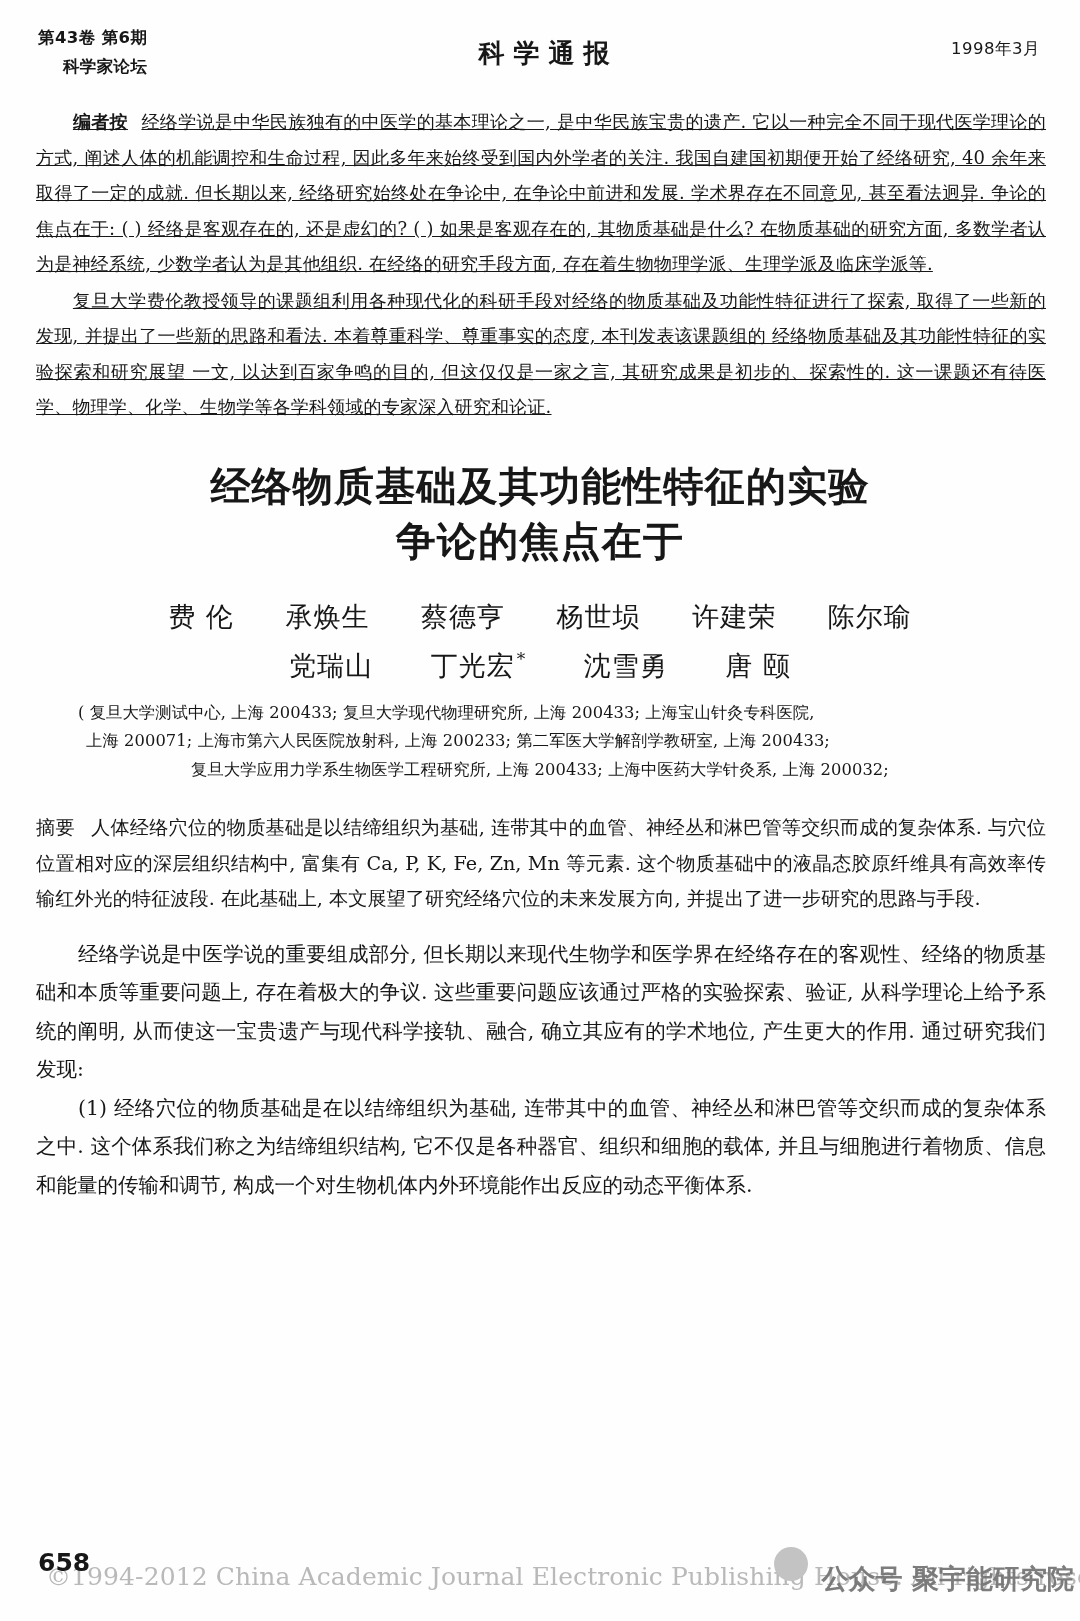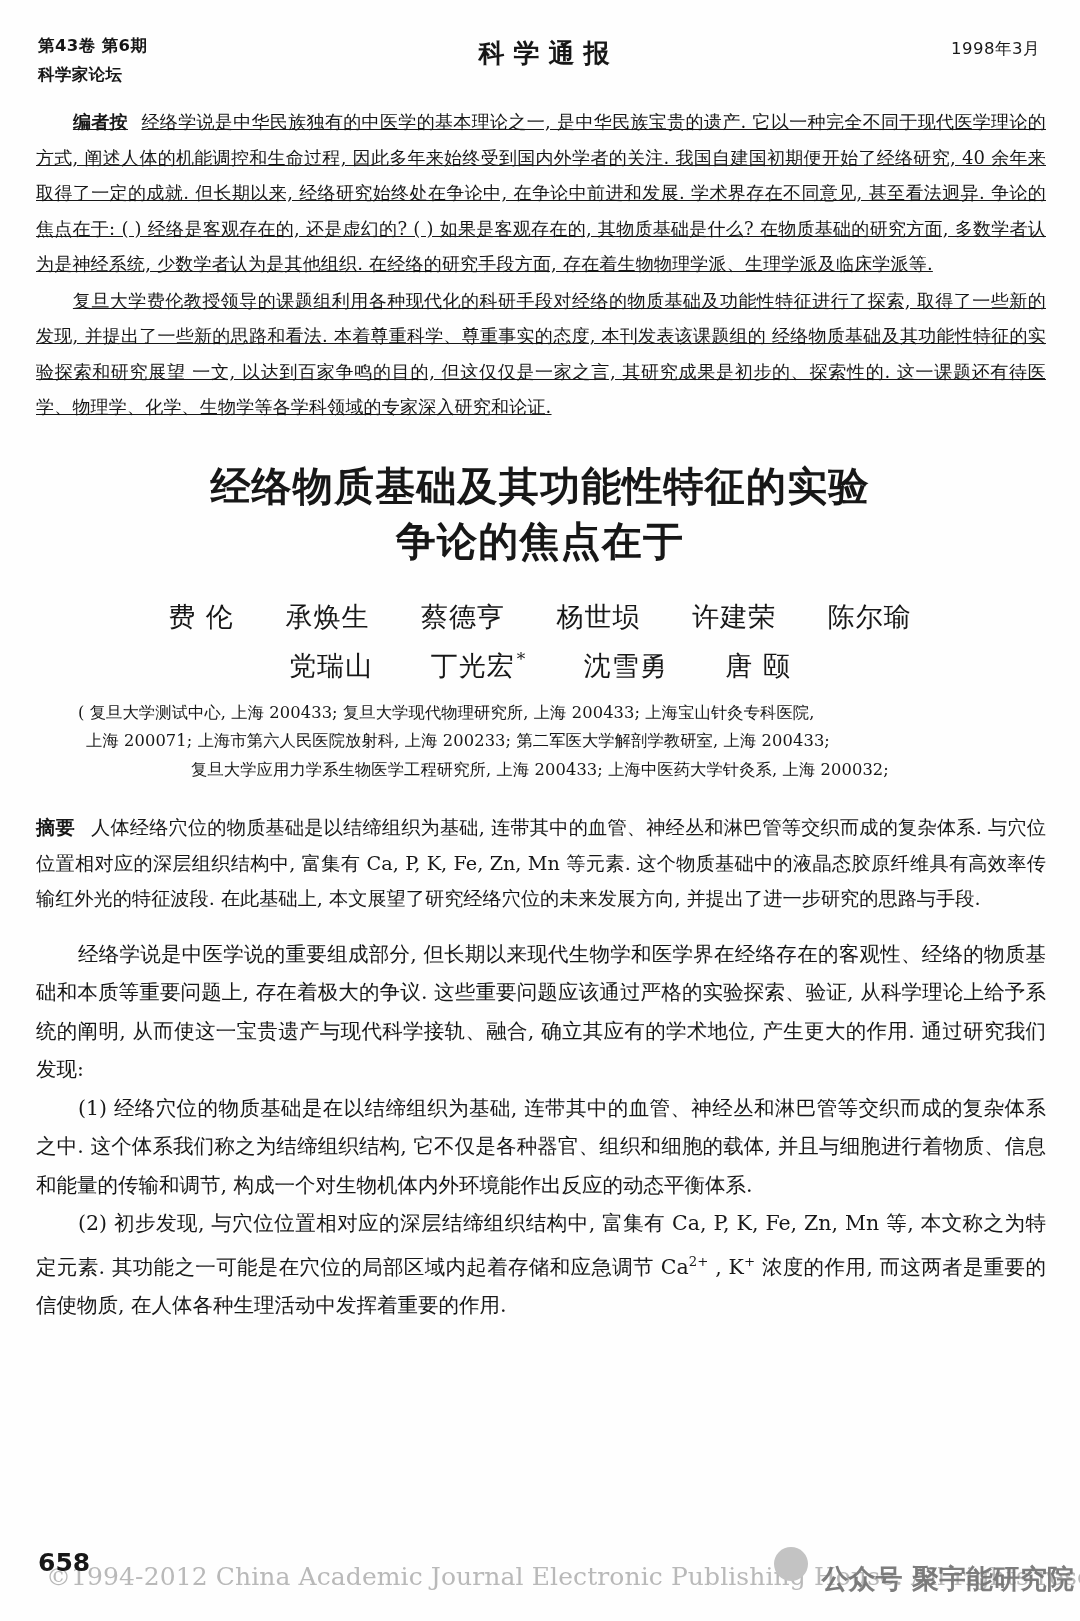--- a/index.html
+++ b/index.html
@@ -28,22 +28,23 @@
   
   .masthead {
     position: relative;
     height: 78px;
     padding: 34px 36px 0 38px;
     box-sizing: border-box;
   }
   .mast-left {
     position: absolute;
     left: 38px;
-    top: 34px;
+    top: 26px;
     line-height: 1.45;
+    text-align: right;
   }
   .mast-vol {
     font-size: 16.5px;
     font-weight: 700;
     letter-spacing: 0.4px;
     white-space: nowrap;
     font-family: "DejaVu Sans", "Liberation Sans", sans-serif;
   }
   .mast-col {
     font-size: 16.5px;
@@ -148,21 +149,21 @@
 
   
   .abstract {
     margin: 26px 34px 0 36px;
     font-size: 19.2px;
     line-height: 35.5px;
     text-align: justify;
     text-justify: inter-ideograph;
   }
   .abstract .ab-label {
-    font-weight: 700;
+    font-weight: 400;
     margin-right: 0.85em;
   }
   .abstract p { margin: 0; }
 
   
   .keywords {
     margin: 22px 36px 0 36px;
     font-size: 19.2px;
     line-height: 32px;
     font-weight: 700;
@@ -287,21 +288,20 @@
   </div>
 
   <div class="abstract">
     <p><span class="ab-label">摘要</span><span>人体经络穴位的物质基础是以结缔组织为基础, 连带其中的血管、神经丛和淋巴管等交织而成的复杂体系. 与穴位位置相对应的深层组织结构中, 富集有 Ca, P, K, Fe, Zn, Mn 等元素. 这个物质基础中的液晶态胶原纤维具有高效率传输红外光的特征波段. 在此基础上, 本文展望了研究经络穴位的未来发展方向, 并提出了进一步研究的思路与手段.</span></p>
   </div>
 
 
   <div class="body-text">
     <p>经络学说是中医学说的重要组成部分, 但长期以来现代生物学和医学界在经络存在的客观性、经络的物质基础和本质等重要问题上, 存在着极大的争议. 这些重要问题应该通过严格的实验探索、验证, 从科学理论上给予系统的阐明, 从而使这一宝贵遗产与现代科学接轨、融合, 确立其应有的学术地位, 产生更大的作用. 通过研究我们发现:</p>
     <p>(1) 经络穴位的物质基础是在以结缔组织为基础, 连带其中的血管、神经丛和淋巴管等交织而成的复杂体系之中. 这个体系我们称之为结缔组织结构, 它不仅是各种器官、组织和细胞的载体, 并且与细胞进行着物质、信息和能量的传输和调节, 构成一个对生物机体内外环境能作出反应的动态平衡体系.</p>
-    <p><span>(2) 初步发现, 与穴位位置相对应的深层结缔组织结构中, 富集有 Ca, P, K, Fe, Zn, Mn 等, 本文称之为特定元素. 其功能之一可能是在穴位的局部区域内起着存储和应急调节 Ca</span><sup>2+</sup><span> , K</span><sup>+</sup><span> 浓度的作用, 而这两者是重要的信使物质, 在人体各种生理活动中发挥着重要的作用.</span></p>
   </div>
 
   <div class="footer">
     <div class="page-number">658</div>
     <div class="copyright-strip">©1994-2012 China Academic Journal Electronic Publishing House. All rights reserved.  http://www</div>
     <div class="wm-dot"></div>
     <div class="wm-overlay">公众号 聚宇能研究院</div>
   </div>
 
 </div>

